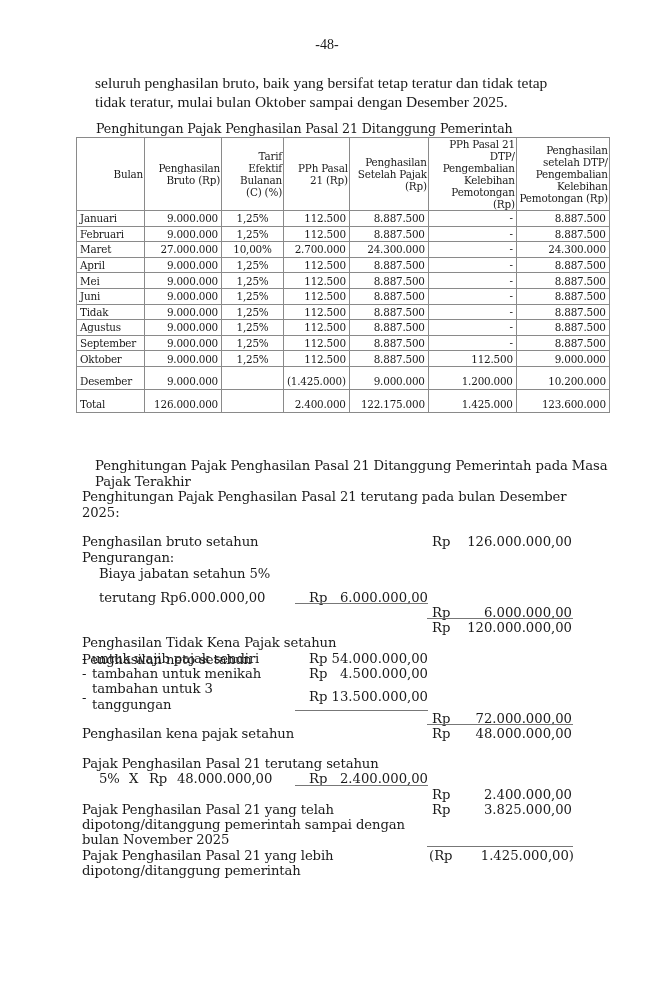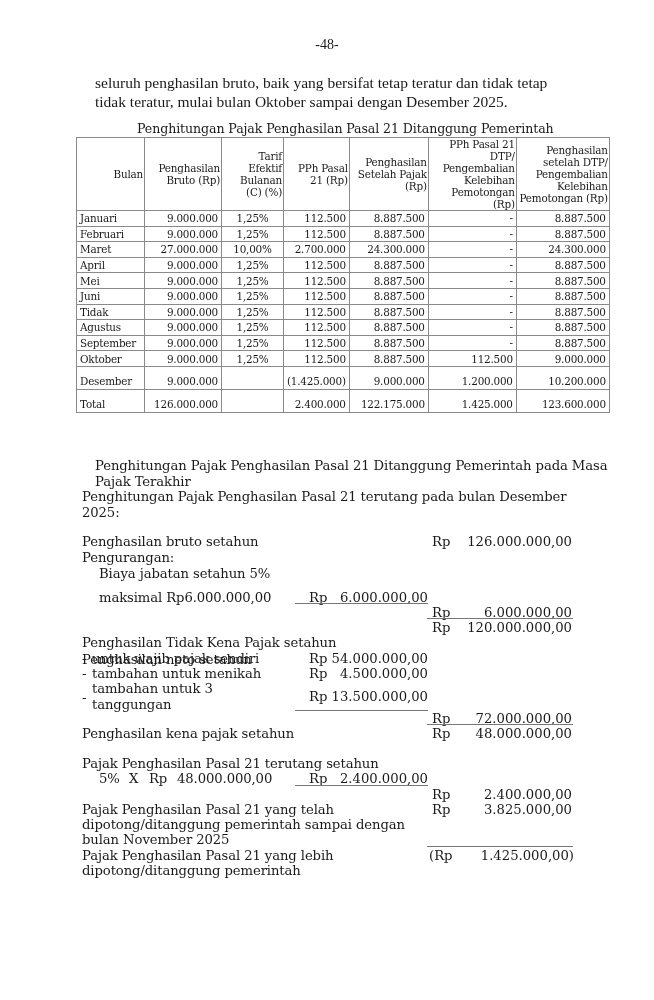--- a/index.html
+++ b/index.html
@@ -1,21 +1,21 @@
 <!DOCTYPE html>
 <html><head>
 <meta charset="utf-8">
 <style>
   html, body { margin:0; padding:0; background:#ffffff; }
   body { width:654px; height:1000px; position:relative; overflow:hidden;
          font-family:"DejaVu Serif", serif; color:#1a1a1a; }
   .abs { position:absolute; white-space:nowrap; }
   .page-num { top:37px; left:0; width:654px; text-align:center; font-family:"Liberation Serif", serif; font-size:14px; }
   .intro { left:95px; font-family:"Liberation Serif", serif; font-size:15.5px; }
-  .title { left:96px; top:121px; font-size:12.6px; letter-spacing:-0.1px;margin-left:41px; }
+  .title { left:96px; top:121px; font-size:12.6px; letter-spacing:-0.1px; }
 
   table.tax { position:absolute; left:76px; top:137px; border-collapse:collapse; table-layout:fixed;
               font-size:10.4px; letter-spacing:-0.2px; }
   table.tax th, table.tax td { border:1px solid #8a8a8a; padding:0 3px; overflow:hidden; white-space:nowrap; }
   table.tax th { font-weight:normal; text-align:right; vertical-align:middle; line-height:12px; white-space:normal; height:72px; padding:0 1px; }
   table.tax td { height:14.6px; line-height:14px; text-align:right; }
   table.tax td.month { text-align:left; }
   table.tax td.pct { text-align:center; }
   table.tax tr.tall td { height:22px; vertical-align:bottom; line-height:16px; }
 
@@ -169,21 +169,21 @@
 <div class="abs calc" style="left:95px; top:474px;">Pajak Terakhir</div>
 <div class="abs calc" style="left:82px; top:489px;">Penghitungan Pajak Penghasilan Pasal 21 terutang pada bulan Desember</div>
 <div class="abs calc" style="left:82px; top:505px;">2025:</div>
 
 <div class="abs calc" style="left:82px; top:534px;">Penghasilan bruto setahun</div>
 <div class="abs rp" style="left:432px; top:534px;">Rp</div>
 <div class="abs rp" style="right:82px; top:534px;">126.000.000,00</div>
 
 <div class="abs calc" style="left:82px; top:550px;">Pengurangan:</div>
 <div class="abs calc" style="left:99px; top:566px;">Biaya jabatan setahun 5%</div>
-<div class="abs calc" style="left:99px; top:590px;">maksimal Rp6.000.000,00</div>
+<div class="abs calc" style="left:99px; top:590px;">terutang Rp6.000.000,00</div>
 <div class="abs rp" style="left:309px; top:590px;">Rp</div>
 <div class="abs rp" style="right:226px; top:590px;">6.000.000,00</div>
 <div class="hline" style="left:295px; width:133px; top:603px;"></div>
 
 <div class="abs rp" style="left:432px; top:605px;">Rp</div>
 <div class="abs rp" style="right:82px; top:605px;">6.000.000,00</div>
 <div class="hline" style="left:427px; width:146px; top:618px;"></div>
 
 <div class="abs calc" style="left:82px; top:620px;margin-top:32px;">Penghasilan neto setahun</div>
 <div class="abs rp" style="left:432px; top:620px;">Rp</div>

